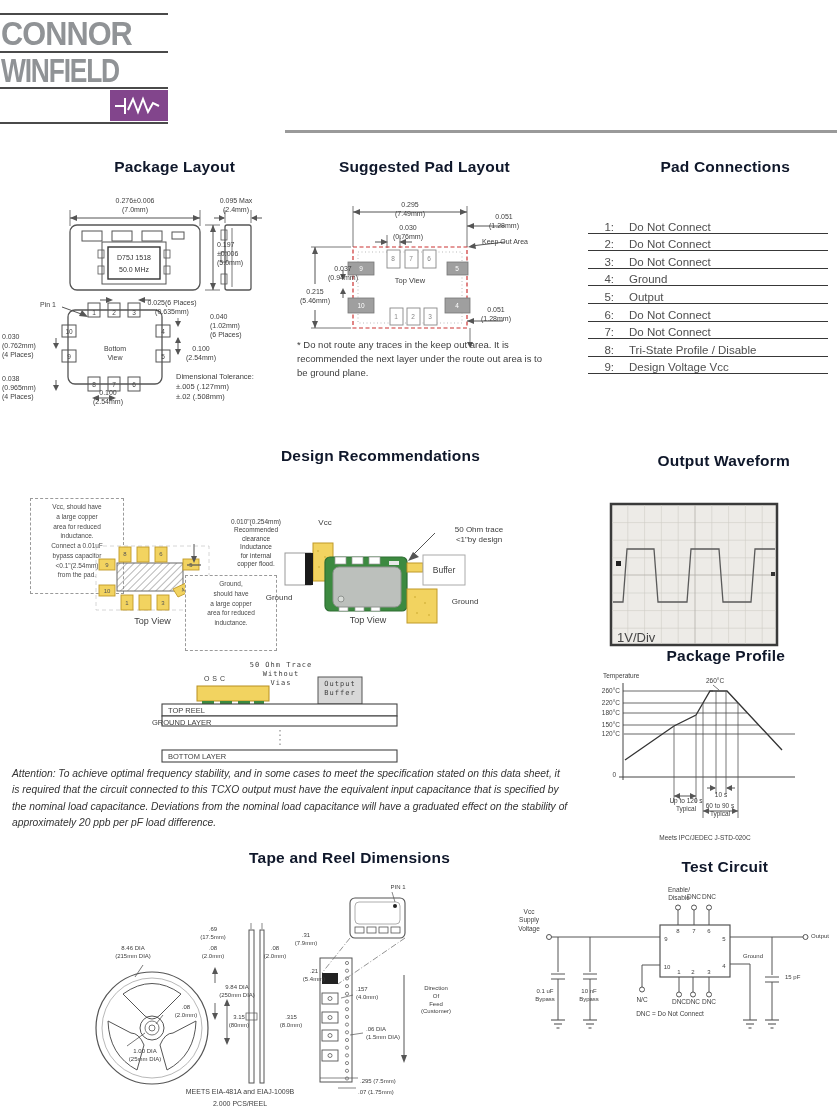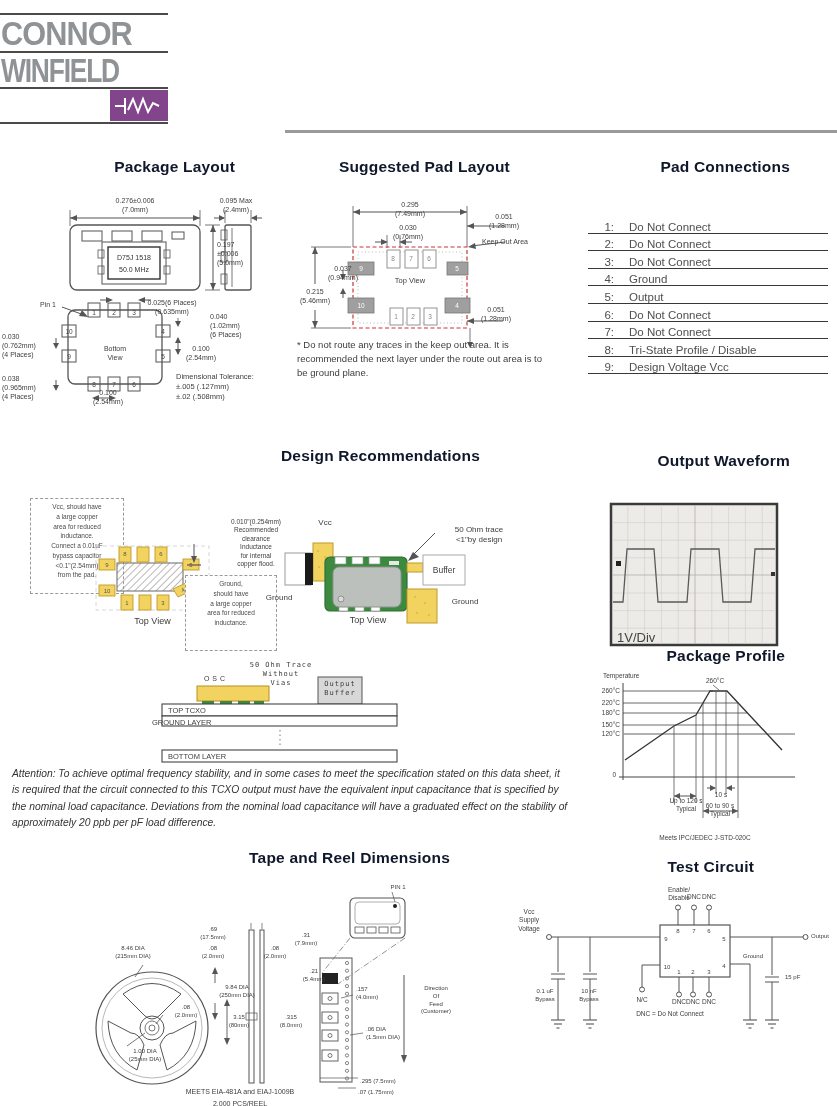--- a/index.html
+++ b/index.html
@@ -397,21 +397,21 @@
       <rect x="12" y="56" width="235" height="10" fill="#fff" stroke="#444" stroke-width="1.1"></rect>
       <line x1="130" y1="70" x2="130" y2="88" stroke="#777" stroke-width="1" stroke-dasharray="1.5,3"></line>
       <rect x="12" y="90" width="235" height="12" fill="#fff" stroke="#444" stroke-width="1.1"></rect>
     </svg>
     <div class="lb s7" style="left:196px;top:674px;width:40px;letter-spacing:3px">OSC</div>
     <div class="lb s7 mono" style="left:243px;top:661px;width:76px">50 Ohm Trace
 Without
 Vias</div>
     <div class="lb s7 mono" style="left:318px;top:680px;width:44px">Output
 Buffer</div>
-    <div class="lb s75 left" style="left:168px;top:706px;width:90px">TOP TCXO</div>
+    <div class="lb s75 left" style="left:168px;top:706px;width:90px">TOP REEL</div>
     <div class="lb s75 left" style="left:152px;top:718px;width:100px">GROUND LAYER</div>
     <div class="lb s75 left" style="left:168px;top:752px;width:100px">BOTTOM LAYER</div>
     <div class="attn" style="left:12px;top:766px;width:556px">Attention: To achieve optimal frequency stability, and in some cases to meet the specification stated on this data sheet, it is required that the circuit connected to this TCXO output must have the equivalent input capacitance that is specified by the nominal load capacitance. Deviations from the nominal load capacitance will have a graduated effect on the stability of approximately 20 ppb per pF load difference.</div>
   </div>
 
   <div>
     <div class="ttl" style="left:595px;top:452px;width:195px">Output Waveform</div>
     <svg class="art" style="left:610px;top:503px" width="168" height="143">
       <rect x="1" y="1" width="166" height="141" fill="#edebe7" stroke="#3a3a3a" stroke-width="2.5"></rect>
       <g stroke="#cfccc6" stroke-width=".6">
@@ -603,21 +603,21 @@
 Of
 Feed
 (Customer)</div>
     <div class="lb s6 left" style="left:360px;top:1078px;width:54px">.295 (7.5mm)</div>
     <div class="lb s6 left" style="left:358px;top:1089px;width:54px">.07 (1.75mm)</div>
     <div class="lb s7" style="left:140px;top:1087px;width:200px">MEETS EIA-481A and EIAJ-1009B</div>
     <div class="lb s7" style="left:140px;top:1099px;width:200px">2,000 PCS/REEL</div>
   </div>
 
   <div>
-    <div class="ttl" style="left:524px;top:858px;width:230px">Test Circuit</div>
+    <div class="ttl" style="left:538px;top:858px;width:230px">Test Circuit</div>
     <svg class="art" style="left:495px;top:880px" width="340" height="175">
       <rect x="165" y="45" width="70" height="52" fill="none" stroke="#555" stroke-width="1.2"></rect>
 
       <g stroke="#555" stroke-width="1">
         <line x1="183" y1="45" x2="183" y2="30"></line>
           <line x1="199" y1="45" x2="199" y2="30"></line>
           <line x1="214" y1="45" x2="214" y2="30"></line>
         <line x1="184" y1="97" x2="184" y2="112"></line>
           <line x1="198" y1="97" x2="198" y2="112"></line>
           <line x1="214" y1="97" x2="214" y2="112"></line>

